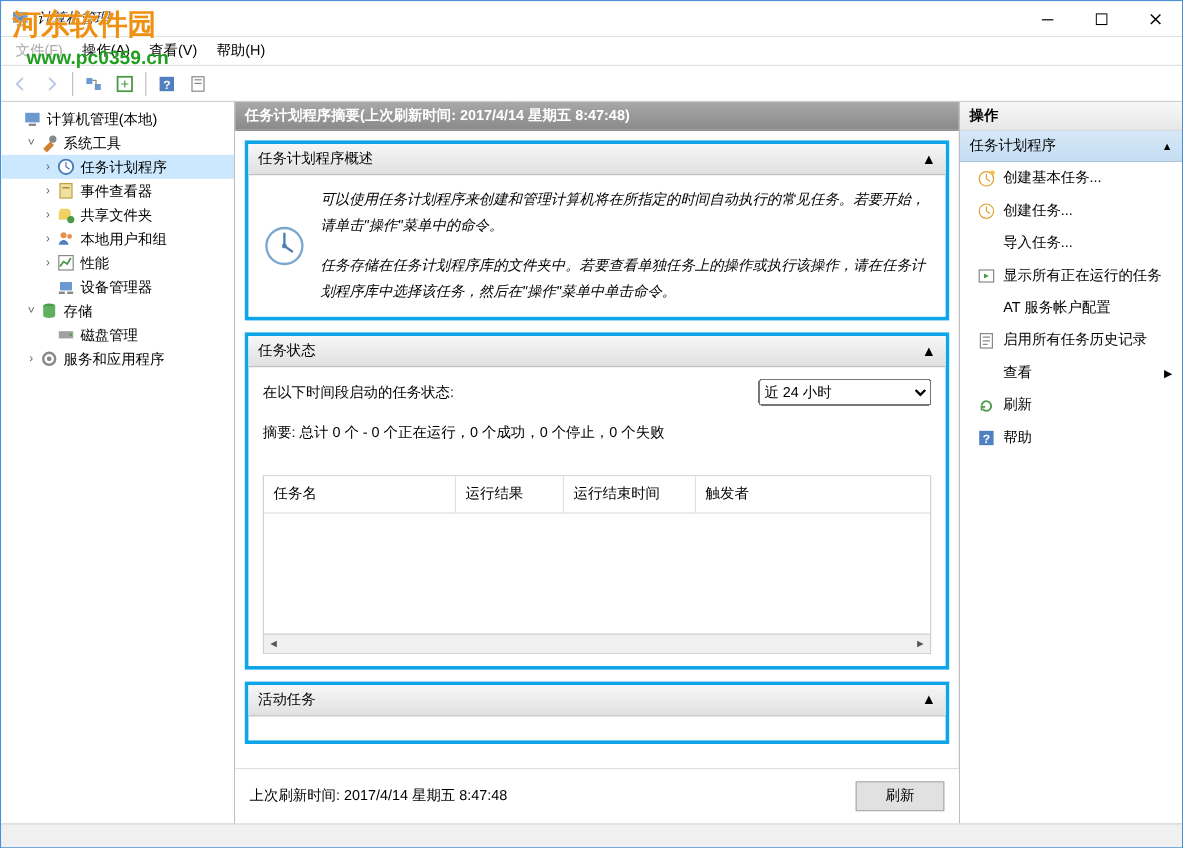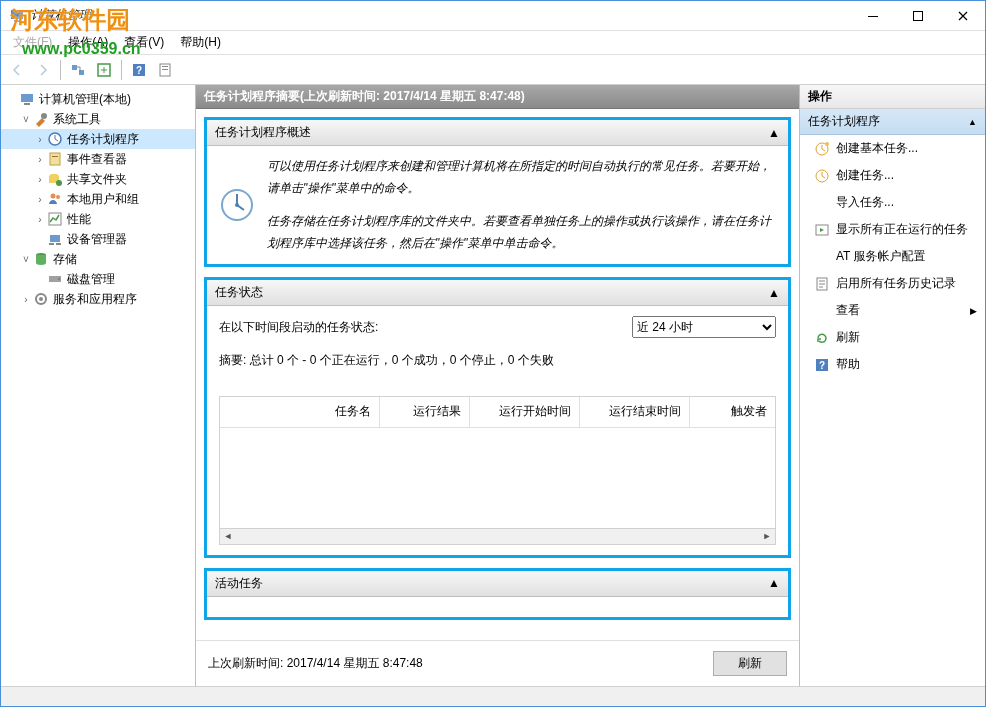--- a/index.html
+++ b/index.html
@@ -50,21 +50,21 @@
 .section-hdr .col-exp { margin-left: auto; }
 .section-body { padding: 10px 12px; font-size: 12px; line-height: 1.8; }
 .overview { display: flex; gap: 12px; align-items: center; font-style: italic; }
 .clock-icon { width: 36px; height: 36px; flex-shrink: 0; }
 
 .status-row { display: flex; align-items: center; gap: 10px; margin-bottom: 12px; }
 .status-row select { width: 144px; height: 22px; font-size: 12px; margin-left: auto; }
 
 .table { border: 1px solid #d0d0d0; background: #fff; }
 .table-hdr { display: flex; background: #fff; border-bottom: 1px solid #e0e0e0; }
-.table-hdr .th { padding: 4px 8px; font-size: 12px; border-right: 1px solid #e0e0e0; text-align: right; }
+.table-hdr .th { padding: 4px 8px; font-size: 12px; border-right: 1px solid #e0e0e0; }
 .table-body { height: 100px; overflow: auto; }
 .table-scroll { height: 16px; background: #f0f0f0; display: flex; align-items: center; border-top: 1px solid #d0d0d0; }
 .table-scroll .arr { width: 16px; height: 16px; display: flex; align-items: center; justify-content: center; font-size: 9px; color: #555; }
 .table-scroll .track { flex: 1; }
 
 .footer-row { display: flex; align-items: center; padding: 10px 12px; background: #fff; border-top: 1px solid #e0e0e0; }
 .footer-row .refresh-btn { margin-left: auto; padding: 3px 24px; border: 1px solid #adadad; background: #e1e1e1; font-size: 12px; }
 
 
 .actions { width: 185px; background: #fff; display: flex; flex-direction: column; }
@@ -287,21 +287,20 @@
             <select>
               <option>近 24 小时</option>
             </select>
           </div>
           <div style="margin-bottom:24px;">摘要: 总计 0 个 - 0 个正在运行，0 个成功，0 个停止，0 个失败</div>
 
           <div class="table">
             <div class="table-hdr">
               <div class="th" style="width:160px">任务名</div>
               <div class="th" style="width:90px">运行结果</div>
-              <div class="th" style="width:110px">运行开始时间</div>
               <div class="th" style="width:110px">运行结束时间</div>
               <div class="th" style="flex:1;border-right:none">触发者</div>
             </div>
             <div class="table-body"></div>
             <div class="table-scroll">
               <div class="arr">◄</div>
               <div class="track"></div>
               <div class="arr">►</div>
             </div>
           </div>

